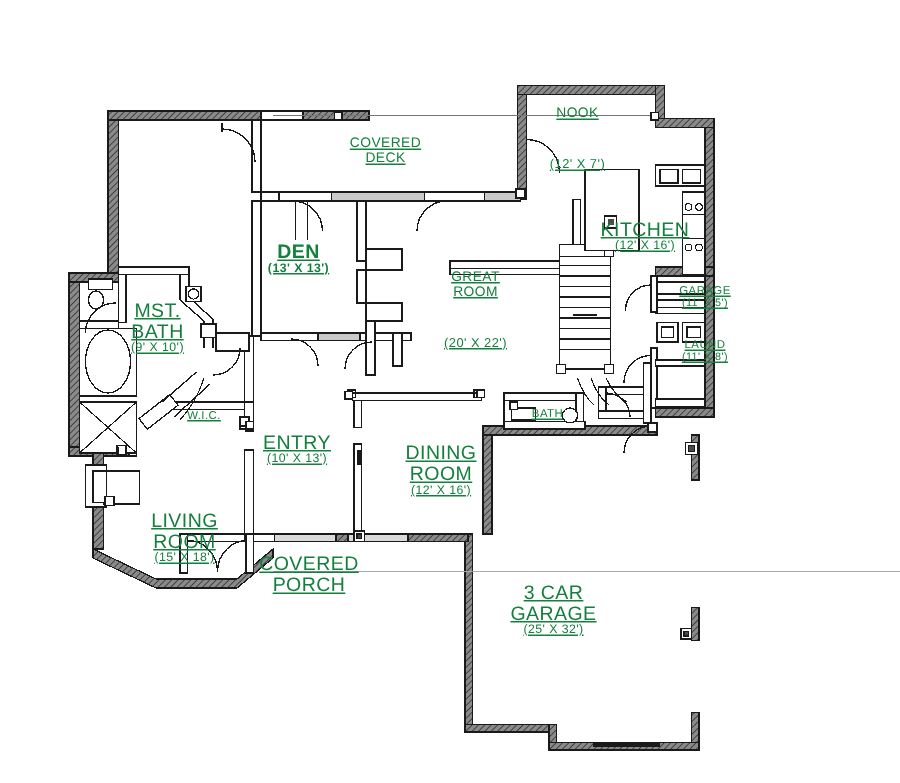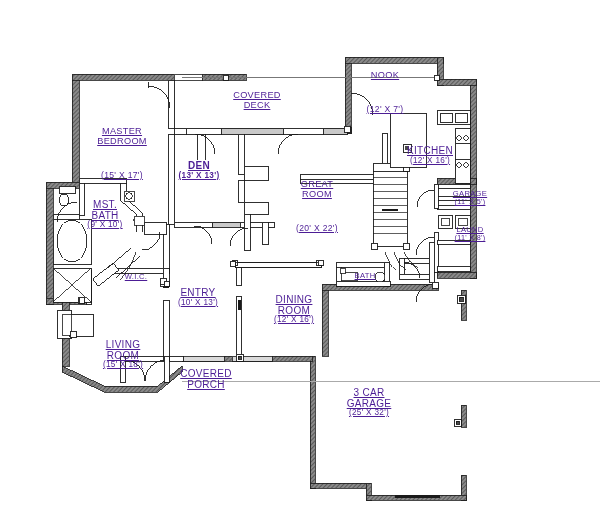--- a/index.html
+++ b/index.html
@@ -26,21 +26,21 @@
     left: 0;
     top: 0;
     width: 600px;
     height: 522px;
     display: block;
   }
   
   .room-label {
     position: absolute;
     text-align: center;
-    color: #4c1d95;
+    color: #15803d;
     font-family: "Liberation Sans", sans-serif;
     line-height: 1.06;
     letter-spacing: 0.3px;
     white-space: nowrap;
     pointer-events: none;
     transform: translateX(-50%);
   }
   .room-label .ln {
     display: block;
     text-decoration: underline;
@@ -48,21 +48,21 @@
     text-underline-offset: 1px;
   }
   .room-label .dim {
     display: block;
     text-decoration: underline;
     text-decoration-thickness: 1px;
     text-underline-offset: 1px;
   }
   .sz-lg .ln { font-size: 9.2px; }
   .sz-lg .dim { font-size: 8.6px; margin-top: 24px; }
-  .sz-md .ln { font-size: 10px; }
+  .sz-md .ln { font-size: 13px; }
   .sz-md .dim { font-size: 8.2px; }
   .sz-sm .ln { font-size: 7.6px; }
   .sz-sm .dim { font-size: 7.2px; }
 </style>
 </head>
 <body>
 
 <div id="plan-root">
 
   <svg id="plan-svg" viewBox="0 0 600 522" xmlns="http://www.w3.org/2000/svg">
@@ -323,25 +323,20 @@
 
       <line x1="182" y1="381" x2="600" y2="381" stroke="#aaaaaa" stroke-width="1"></line>
       <line x1="79" y1="298" x2="79" y2="304" stroke="#1a1a1a" stroke-width="0.9"></line>
 
       <line x1="197" y1="134" x2="197" y2="160" stroke="#1a1a1a" stroke-width="0.9"></line>
       <line x1="205" y1="134" x2="205" y2="160" stroke="#1a1a1a" stroke-width="0.9"></line>
 
     </g>
   </svg>
 
-  <div class="room-label sz-lg" style="left:122px; top:127px;">
-    <span class="ln">MASTER</span>
-    <span class="ln">BEDROOM</span>
-    <span class="dim">(15' X 17')</span>
-  </div>
 
   <div class="room-label sz-lg" style="left:257px; top:91px;">
     <span class="ln">COVERED</span>
     <span class="ln">DECK</span>
   </div>
 
   <div class="room-label sz-lg" style="left:385px; top:71px;">
     <span class="ln">NOOK</span>
     <span class="dim">(12' X 7')</span>
   </div>

